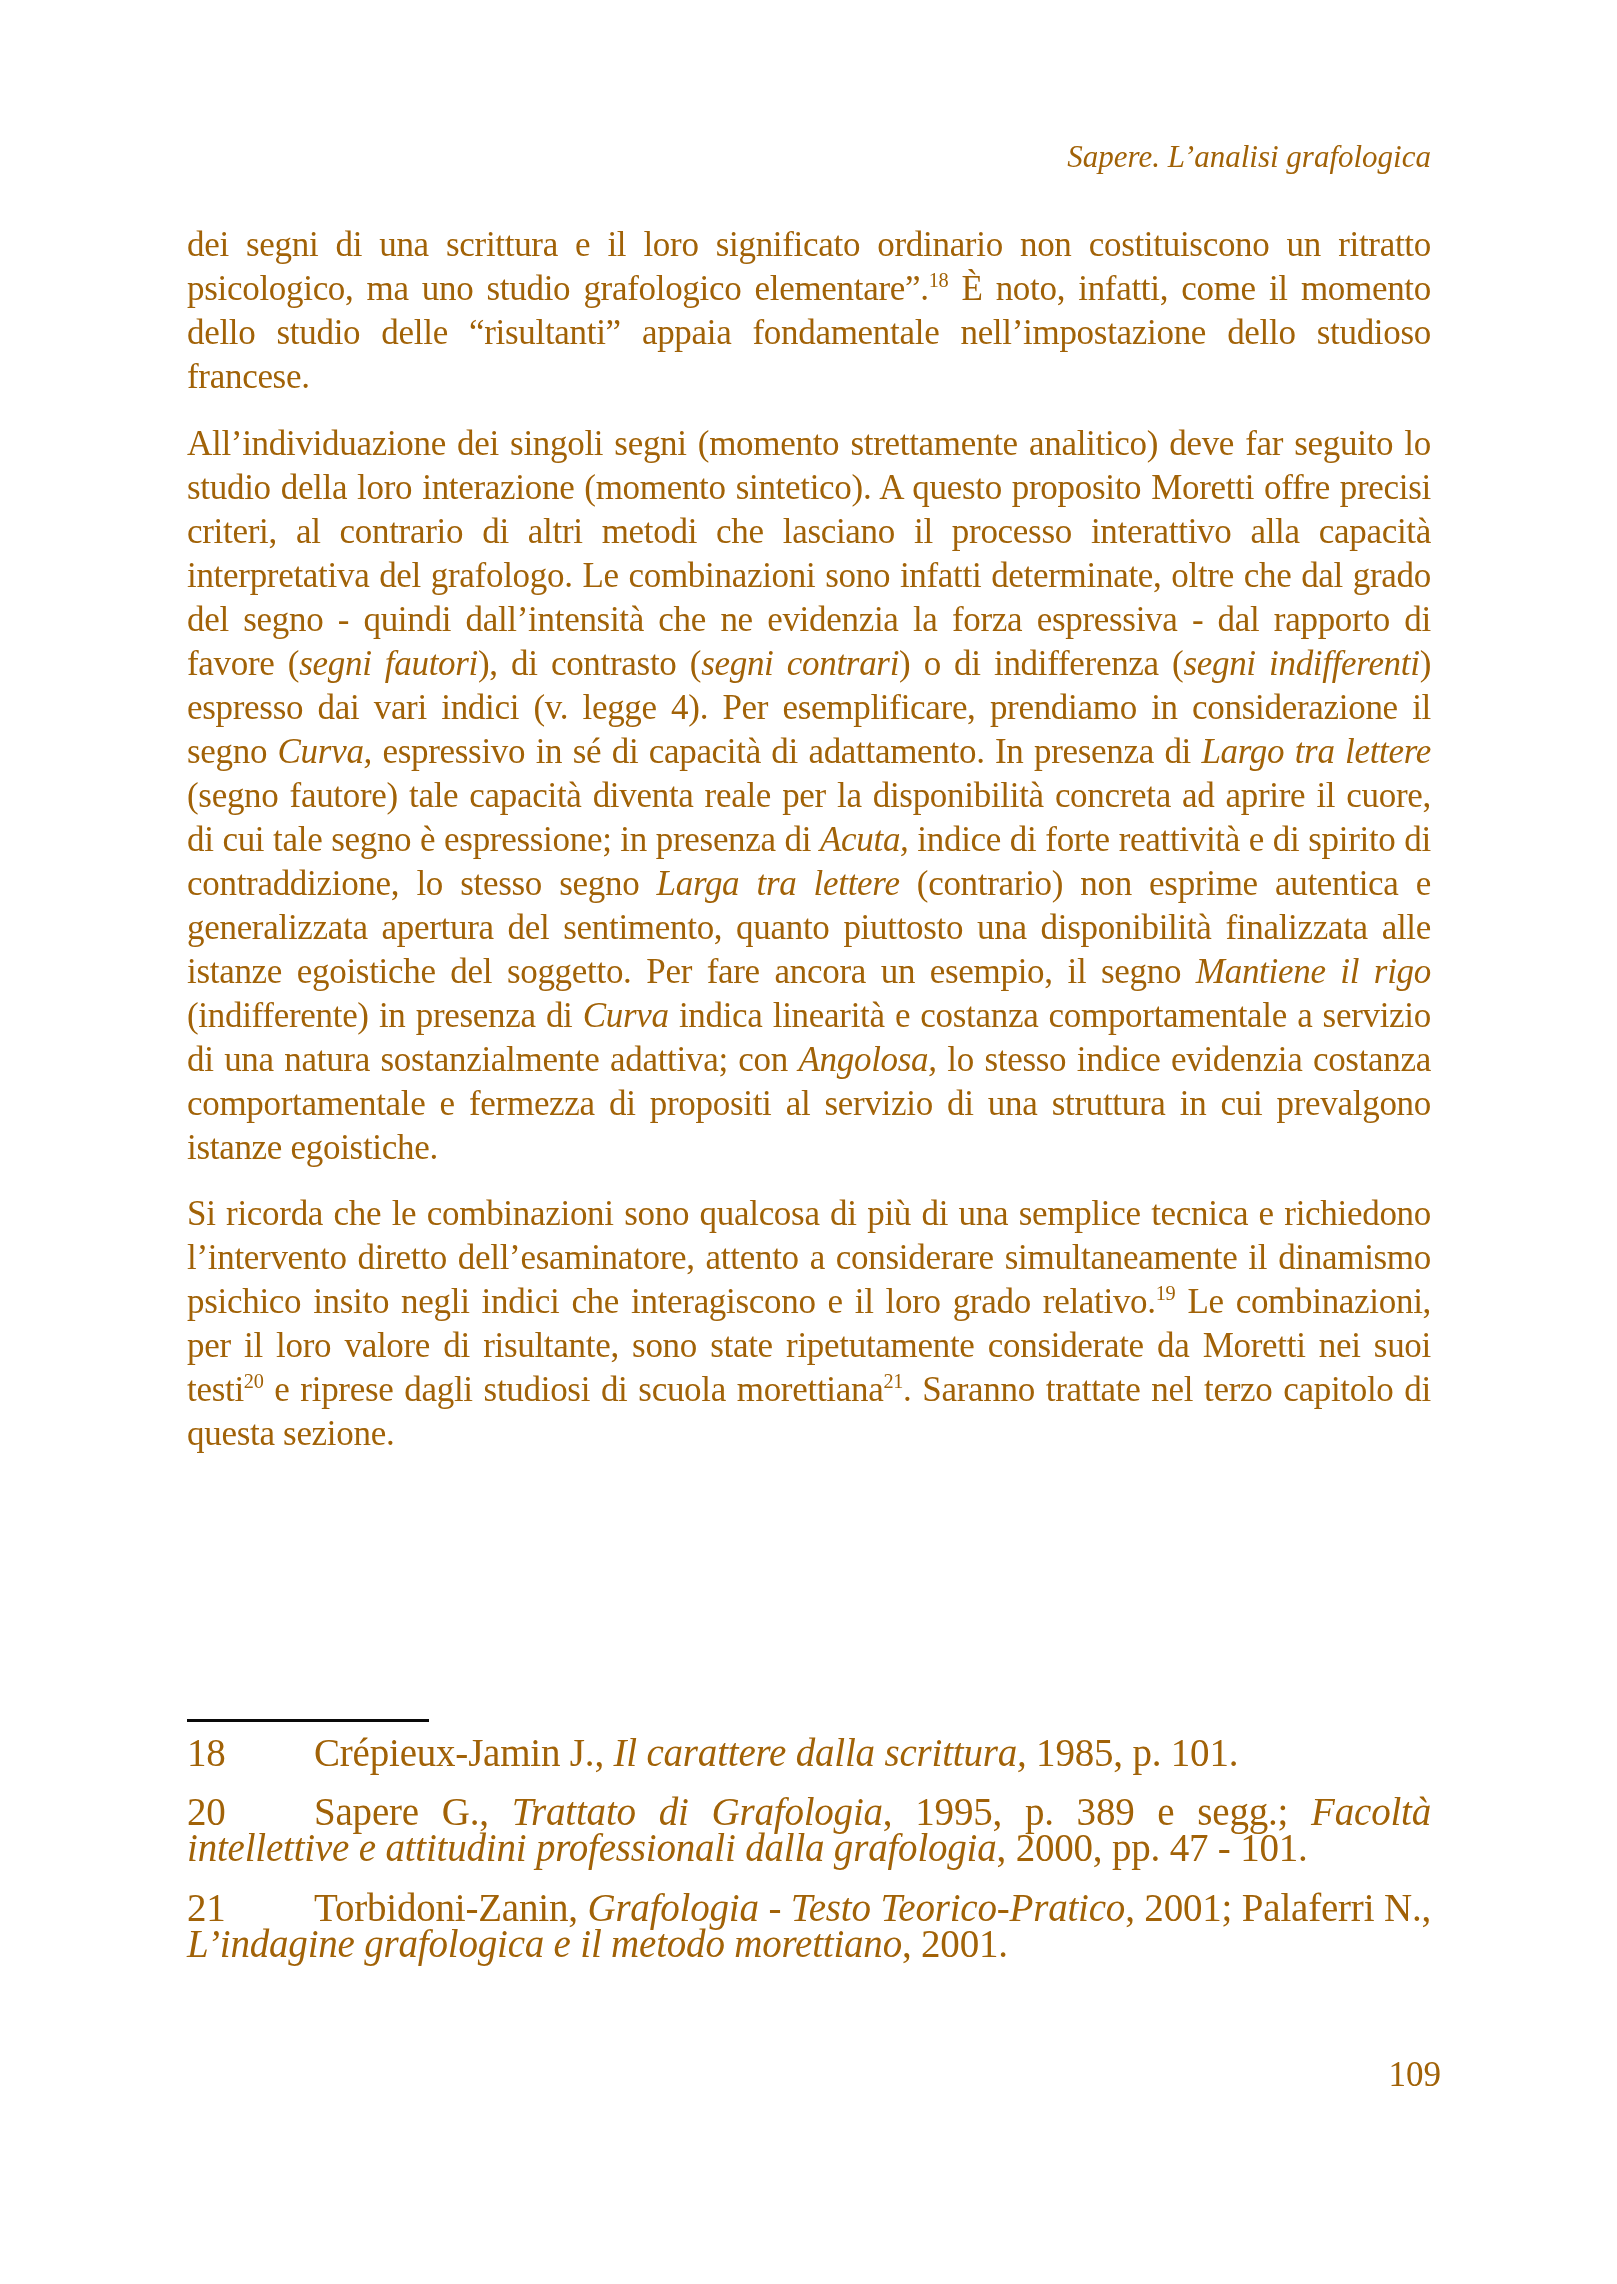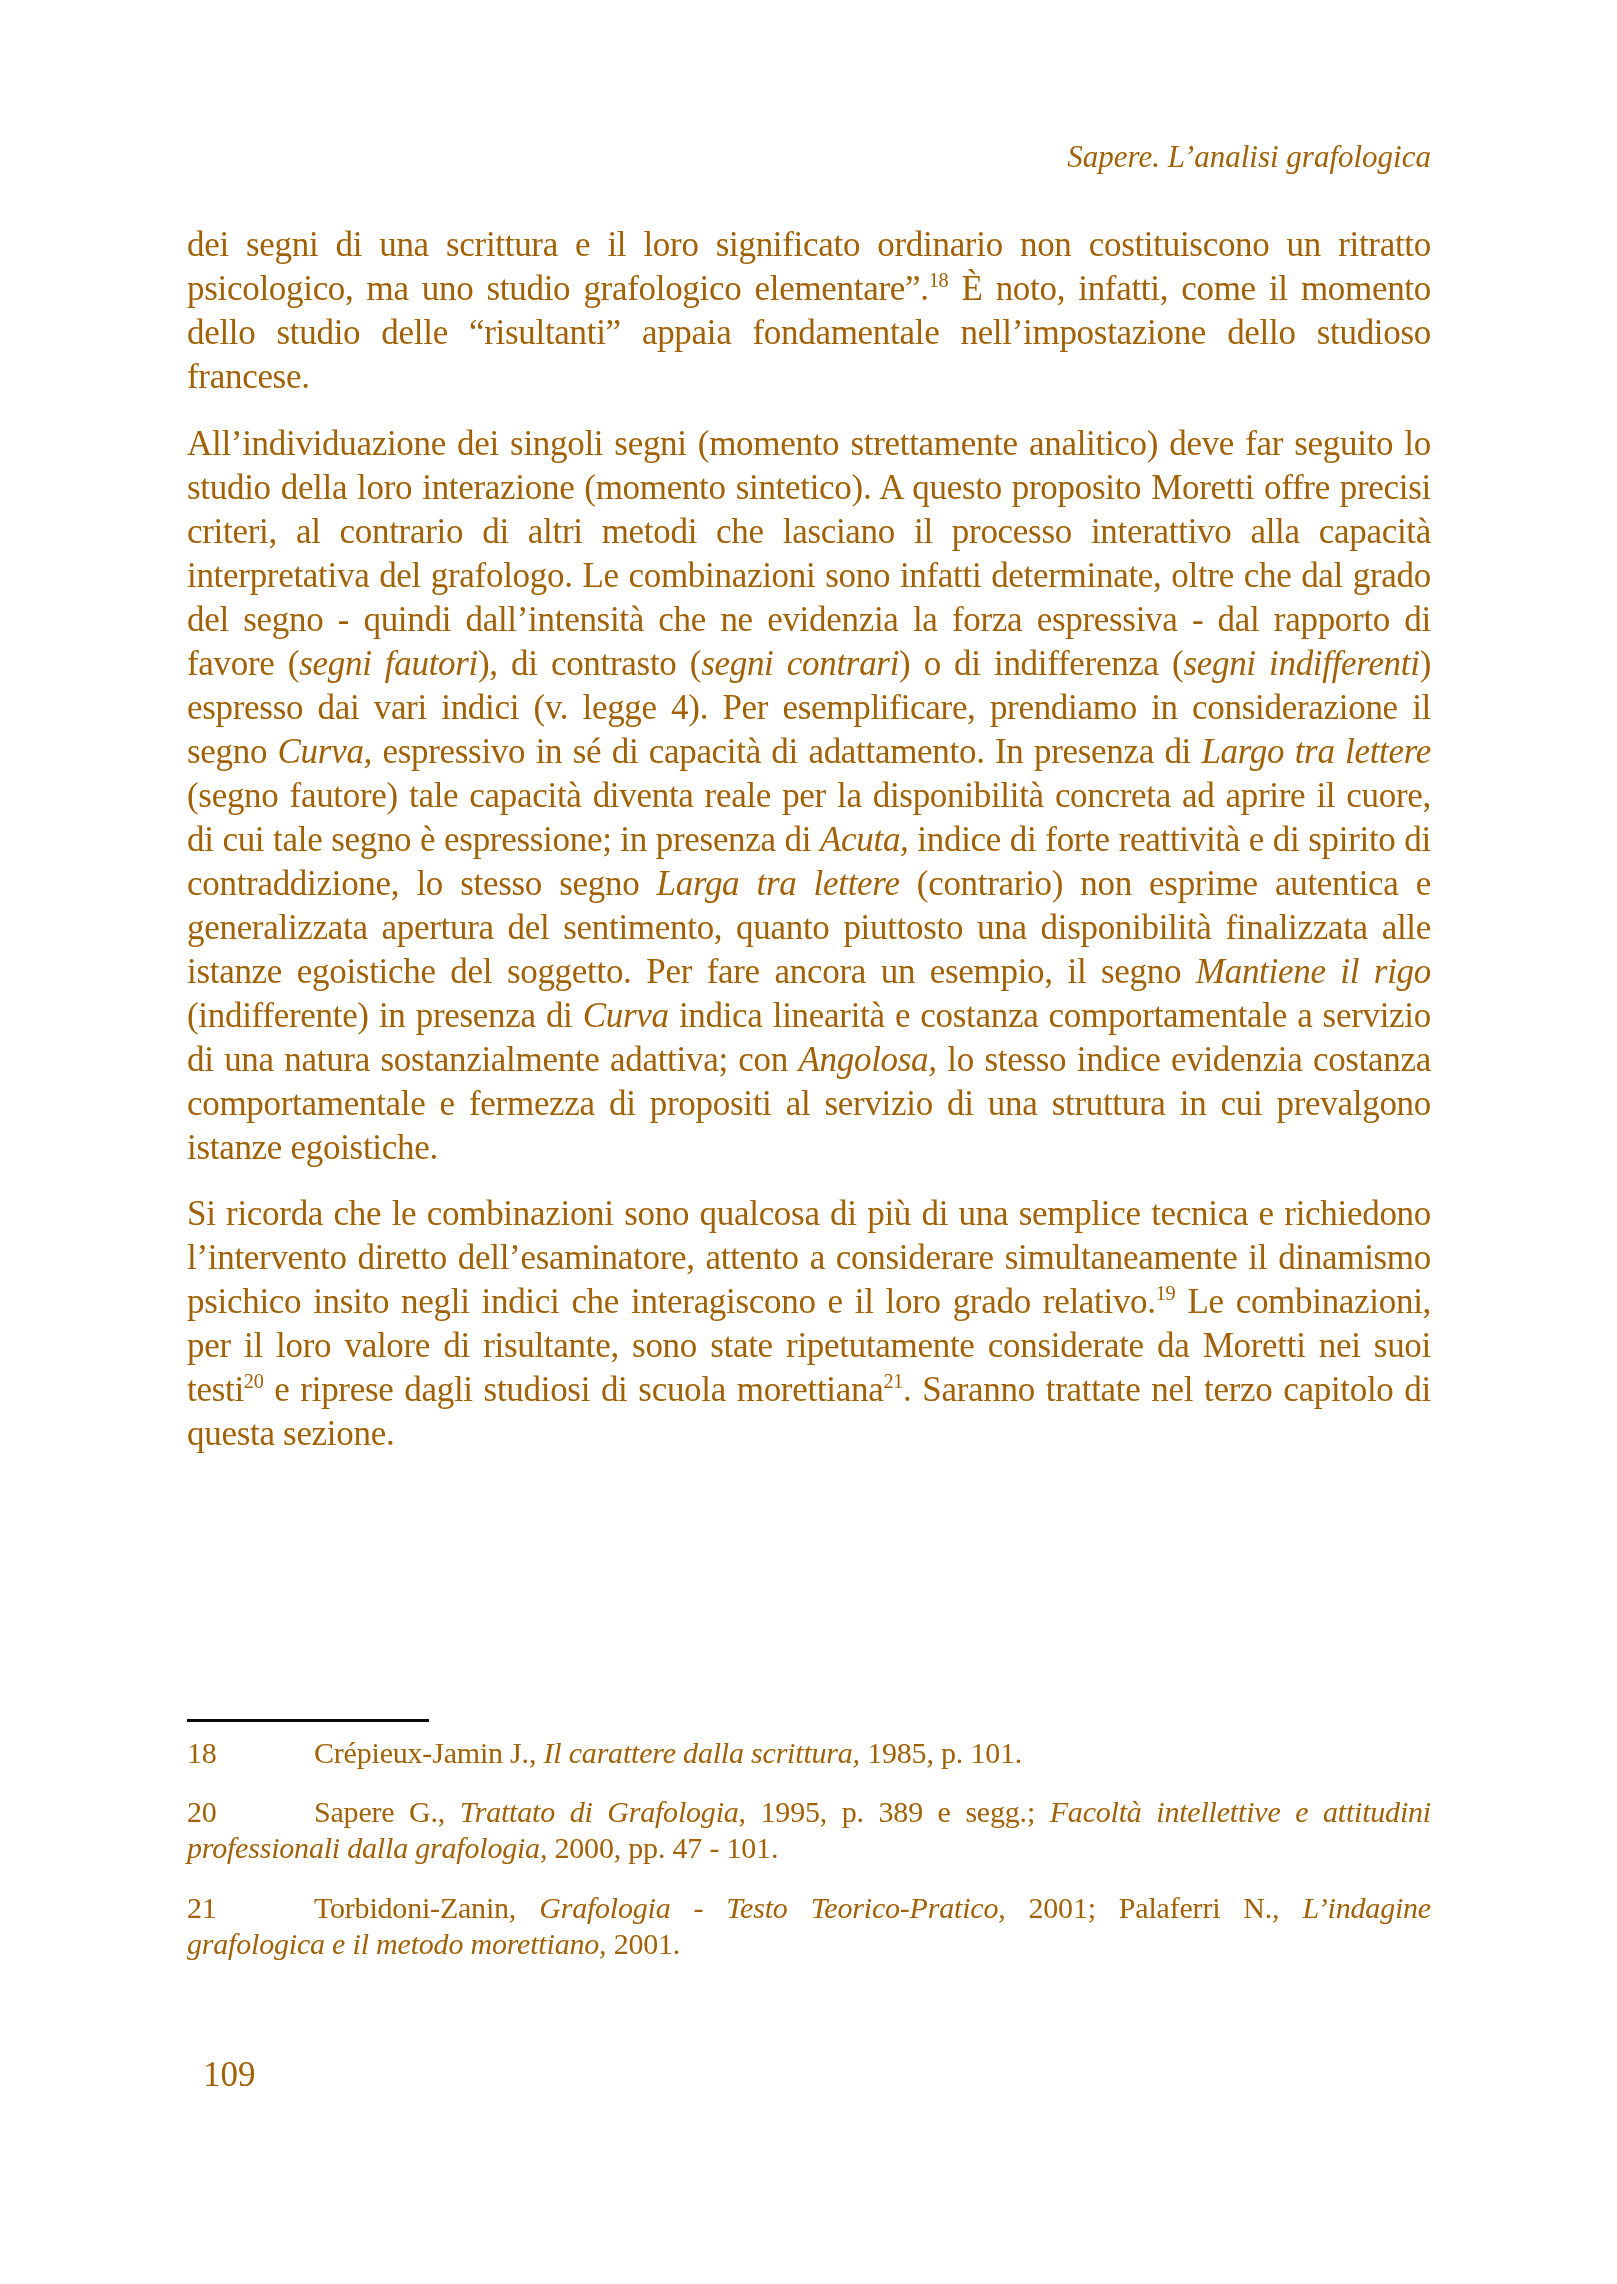--- a/index.html
+++ b/index.html
@@ -52,37 +52,37 @@
     top: 1719px;
     width: 1244px;
   }
   .footnote-rule {
     width: 242px;
     height: 0;
     border-top: 3.2px solid #0a0a0a;
     margin: 0 0 13px 0;
   }
   .footnote {
-    font-size: 30px;
+    font-size: 39px;
     line-height: 36px;
     letter-spacing: -0.2px;
     text-align: justify;
     margin: 0 0 23.4px 0;
   }
   .fn-num {
     display: inline-block;
     width: 127px;
     font-style: normal;
   }
   .page-number {
     position: absolute;
-    left: 203px;
+    left: 197px;
     top: 2055px;
     width: 1244px;
-    text-align: left;
+    text-align: right;
     font-size: 35px;
     line-height: 40px;
   }
   i { }
 </style>
 </head>
 <body>
 
 <div class="page">
 

